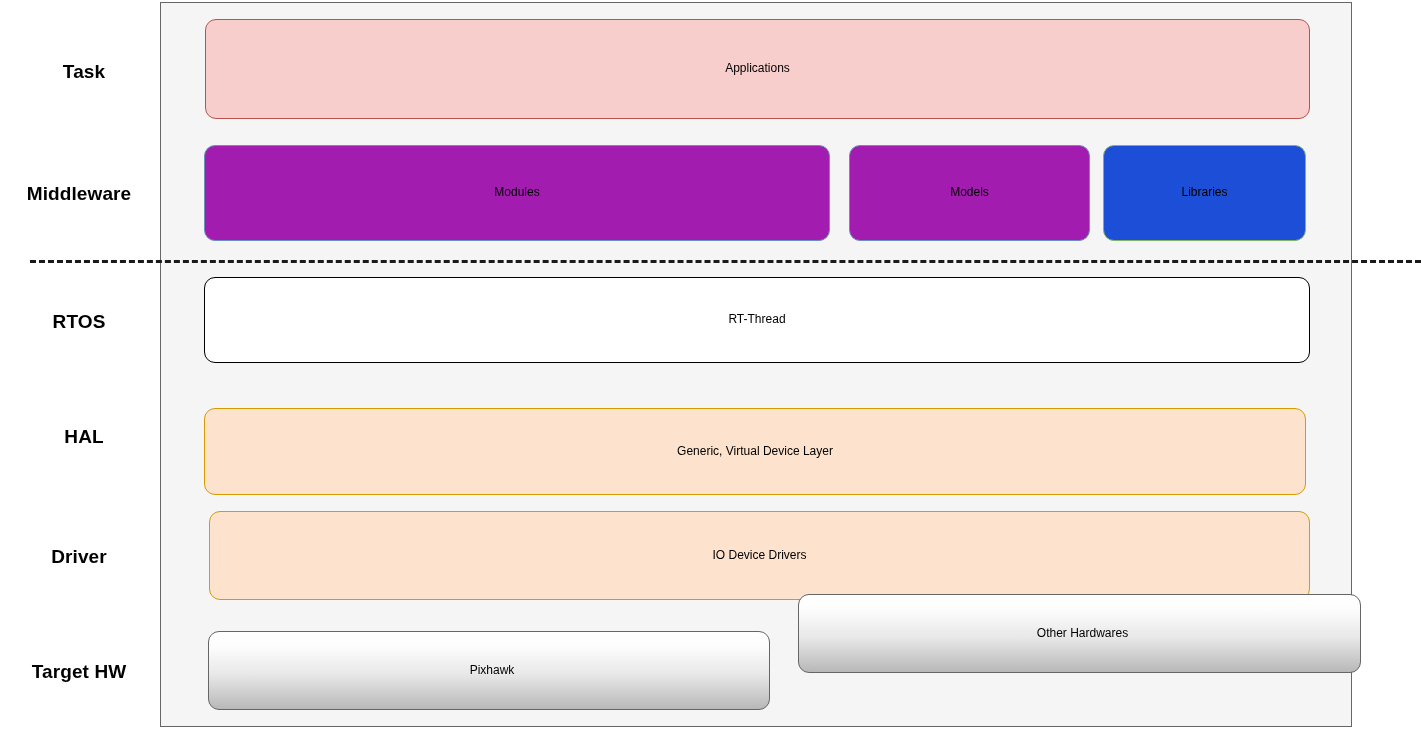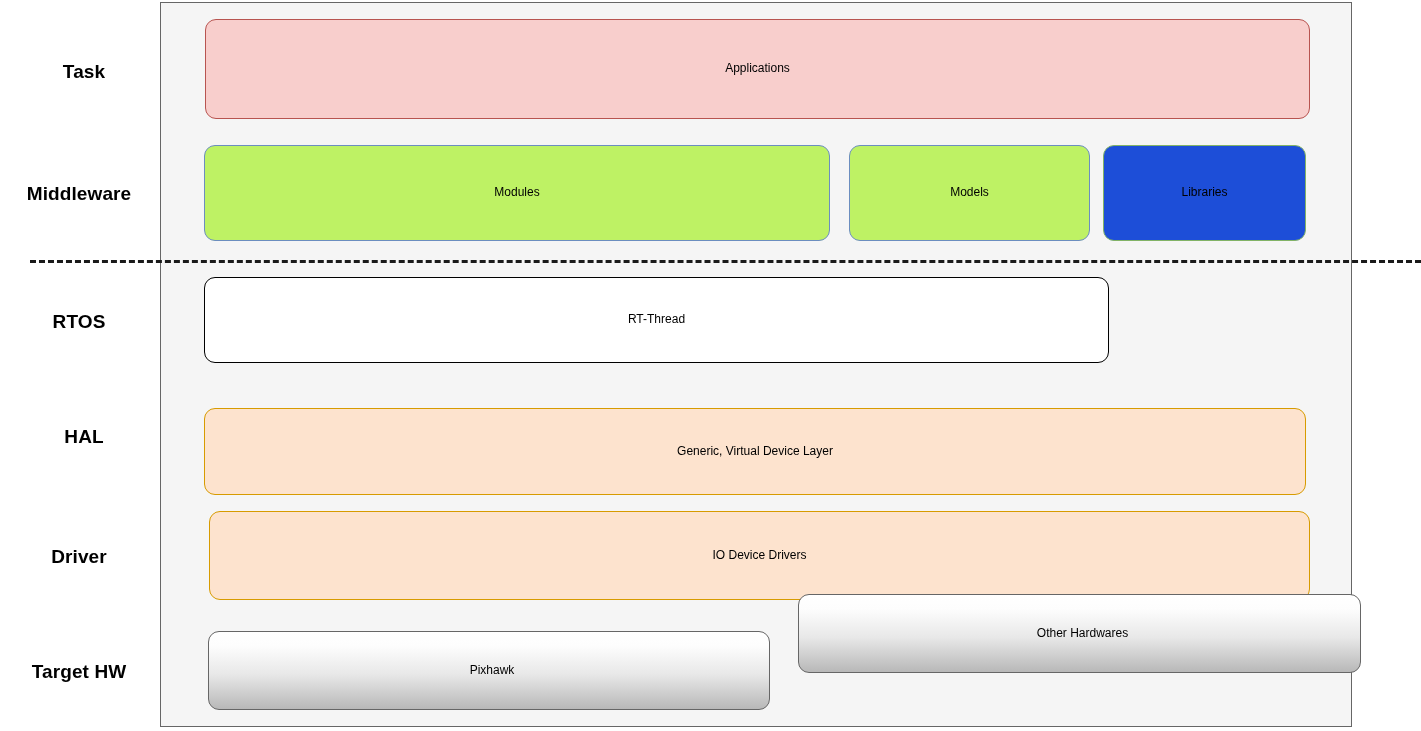--- a/index.html
+++ b/index.html
@@ -71,21 +71,21 @@
     text-align: center;
     overflow: hidden;
   }
   .node-label {
     display: block;
     padding: 0 8px;
   }
 
   
   .fill-red   { background: #f8cecc; border-color: #b85450; }
-  .fill-blue  { background: #bef264; border-color: #6c8ebf; }
+  .fill-blue  { background: #a21caf; border-color: #6c8ebf; }
   .fill-green { background: #1d4ed8; border-color: #82b366; }
   .fill-white { background: #ffffff; border-color: #000000; border-width: 1.6px; }
   .fill-orange{ background: #fde3ce; border-color: #d79b00; }
   .fill-grad  {
     background: linear-gradient(to bottom, #ffffff 0%, #fdfdfd 18%, #e8e8e8 55%, #b8b8b8 100%);
     border-color: #666666;
     padding-left: 6px;
   }
 </style>
 </head>
@@ -118,21 +118,21 @@
   </div>
 
   <div class="node fill-blue" style="left:849px; top:145px; width:241px; height:96px;">
     <span class="node-label">Models</span>
   </div>
 
   <div class="node fill-green" style="left:1103px; top:145px; width:203px; height:96px;">
     <span class="node-label">Libraries</span>
   </div>
 
-  <div class="node fill-white" style="left:204px; top:277px; width:905px; height:86px;">
+  <div class="node fill-white" style="left:204px; top:277px; width:1106px; height:86px;">
     <span class="node-label">RT-Thread</span>
   </div>
 
   <div class="node fill-orange" style="left:204px; top:408px; width:1102px; height:87px;">
     <span class="node-label">Generic, Virtual Device Layer</span>
   </div>
 
   <div class="node fill-orange" style="left:209px; top:511px; width:1101px; height:89px;">
     <span class="node-label">IO Device Drivers</span>
   </div>

